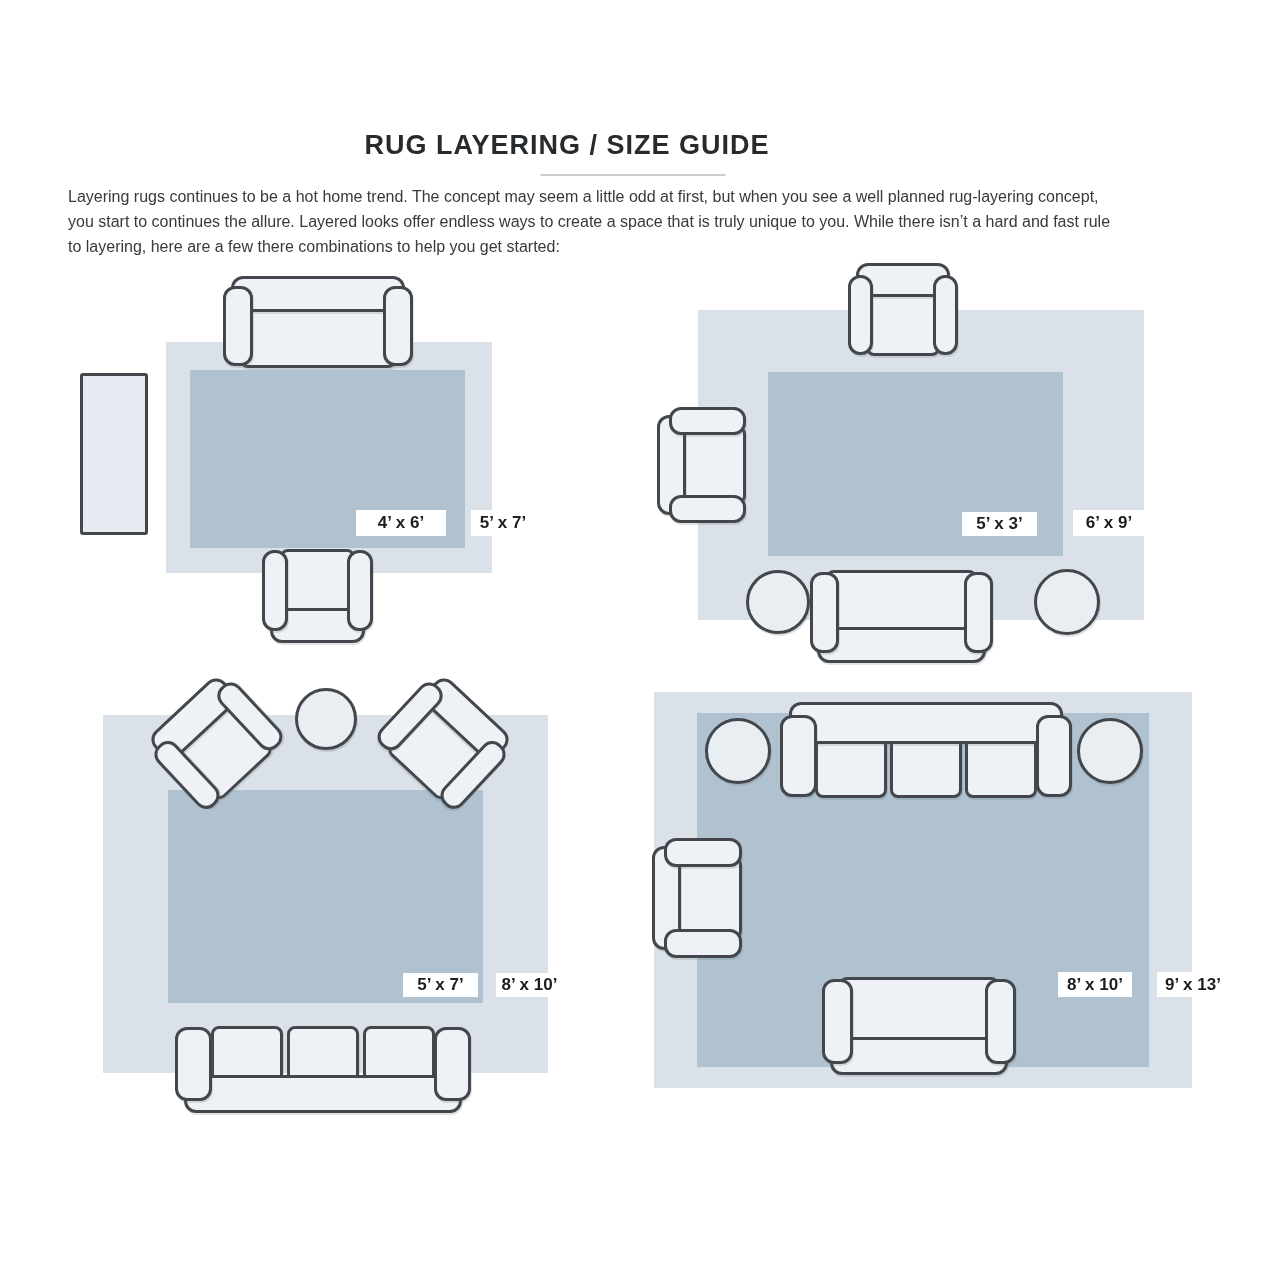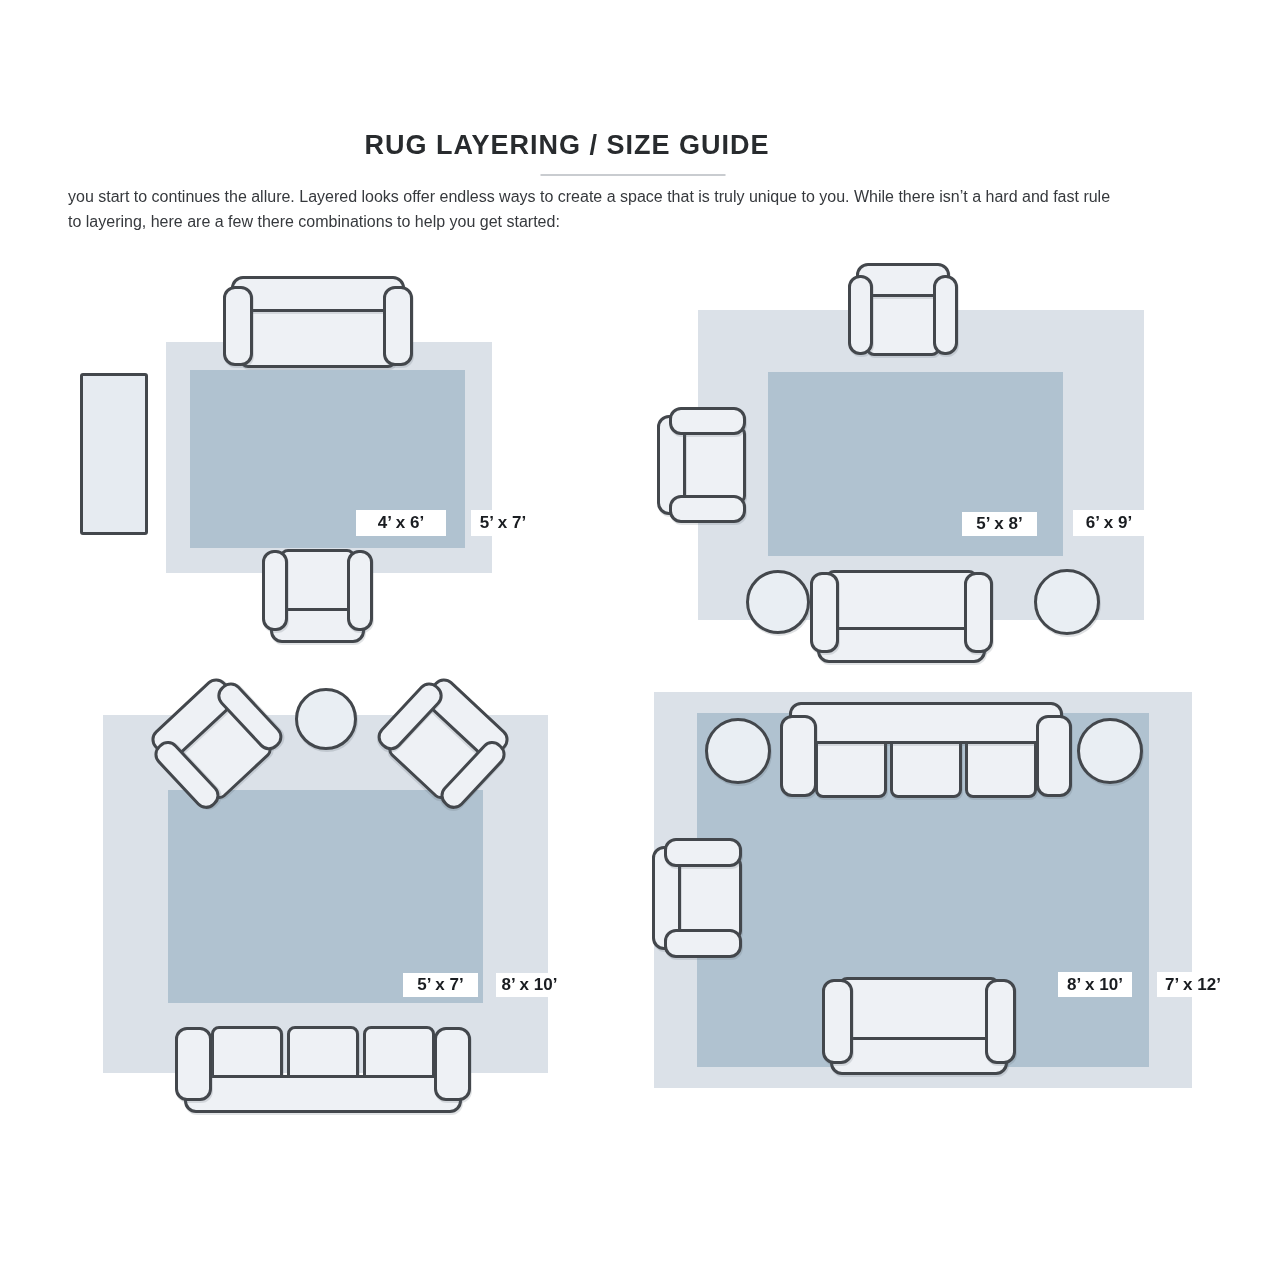--- a/index.html
+++ b/index.html
@@ -94,20 +94,21 @@
     font-size:17px;font-weight:700;display:flex;align-items:center;justify-content:center;
     white-space:nowrap;
   }
 </style>
 </head>
 <body>
 
 <div class="page-title">RUG LAYERING / SIZE GUIDE</div>
 <div class="title-divider"></div>
 <div class="intro">
+  <div class="intro-line">Layering rugs continues to be a hot home trend. The concept may seem a little odd at first, but when you see a well planned rug-layering concept,</div>
   <div class="intro-line">you start to continues the allure. Layered looks offer endless ways to create a space that is truly unique to you. While there isn’t a hard and fast rule</div>
   <div class="intro-line">to layering, here are a few there combinations to help you get started:</div>
 </div>
 
 <section class="layout">
   <div class="rug outer" style="left:166px;top:342px;width:326px;height:231px"></div>
   <div class="rug inner" style="left:190px;top:370px;width:275px;height:178px"></div>
   <div class="runner" style="left:80px;top:373px;width:68px;height:162px"></div>
   <div class="furn sd" style="left:223px;top:276px;width:190px;height:94px">
     <div class="fp seat"></div>
@@ -141,21 +142,21 @@
     <div class="fp arm-b"></div>
   </div>
   <div class="round-table" style="left:746px;top:570px;width:64px;height:64px"></div>
   <div class="round-table" style="left:1034px;top:569px;width:66px;height:66px"></div>
   <div class="furn su" style="left:810px;top:568px;width:183px;height:95px">
     <div class="fp seat"></div>
     <div class="fp back"></div>
     <div class="fp arm-l"></div>
     <div class="fp arm-r"></div>
   </div>
-  <div class="size-label" style="left:962px;top:512px;width:75px;height:24px">5’ x 8’</div>
+  <div class="size-label" style="left:962px;top:512px;width:75px;height:24px">5’ x 3’</div>
   <div class="size-label" style="left:1073px;top:510px;width:72px;height:26px">6’ x 9’</div>
 </section>
 
 <section class="layout">
   <div class="rug outer" style="left:103px;top:715px;width:445px;height:358px"></div>
   <div class="rug inner" style="left:168px;top:790px;width:315px;height:213px"></div>
   <div class="round-table" style="left:295px;top:688px;width:62px;height:62px"></div>
   <div class="furn ad" style="left:159px;top:693px;width:112px;height:98px;transform:rotate(-43deg)">
     <div class="fp seat"></div>
     <div class="fp back"></div>
@@ -199,14 +200,14 @@
     <div class="fp arm-t"></div>
     <div class="fp arm-b"></div>
   </div>
   <div class="furn su" style="left:822px;top:975px;width:194px;height:100px">
     <div class="fp seat"></div>
     <div class="fp back"></div>
     <div class="fp arm-l"></div>
     <div class="fp arm-r"></div>
   </div>
   <div class="size-label" style="left:1058px;top:972px;width:74px;height:25px">8’ x 10’</div>
-  <div class="size-label" style="left:1157px;top:972px;width:72px;height:25px">7’ x 12’</div>
+  <div class="size-label" style="left:1157px;top:972px;width:72px;height:25px">9’ x 13’</div>
 </section>
 
 </body></html>

